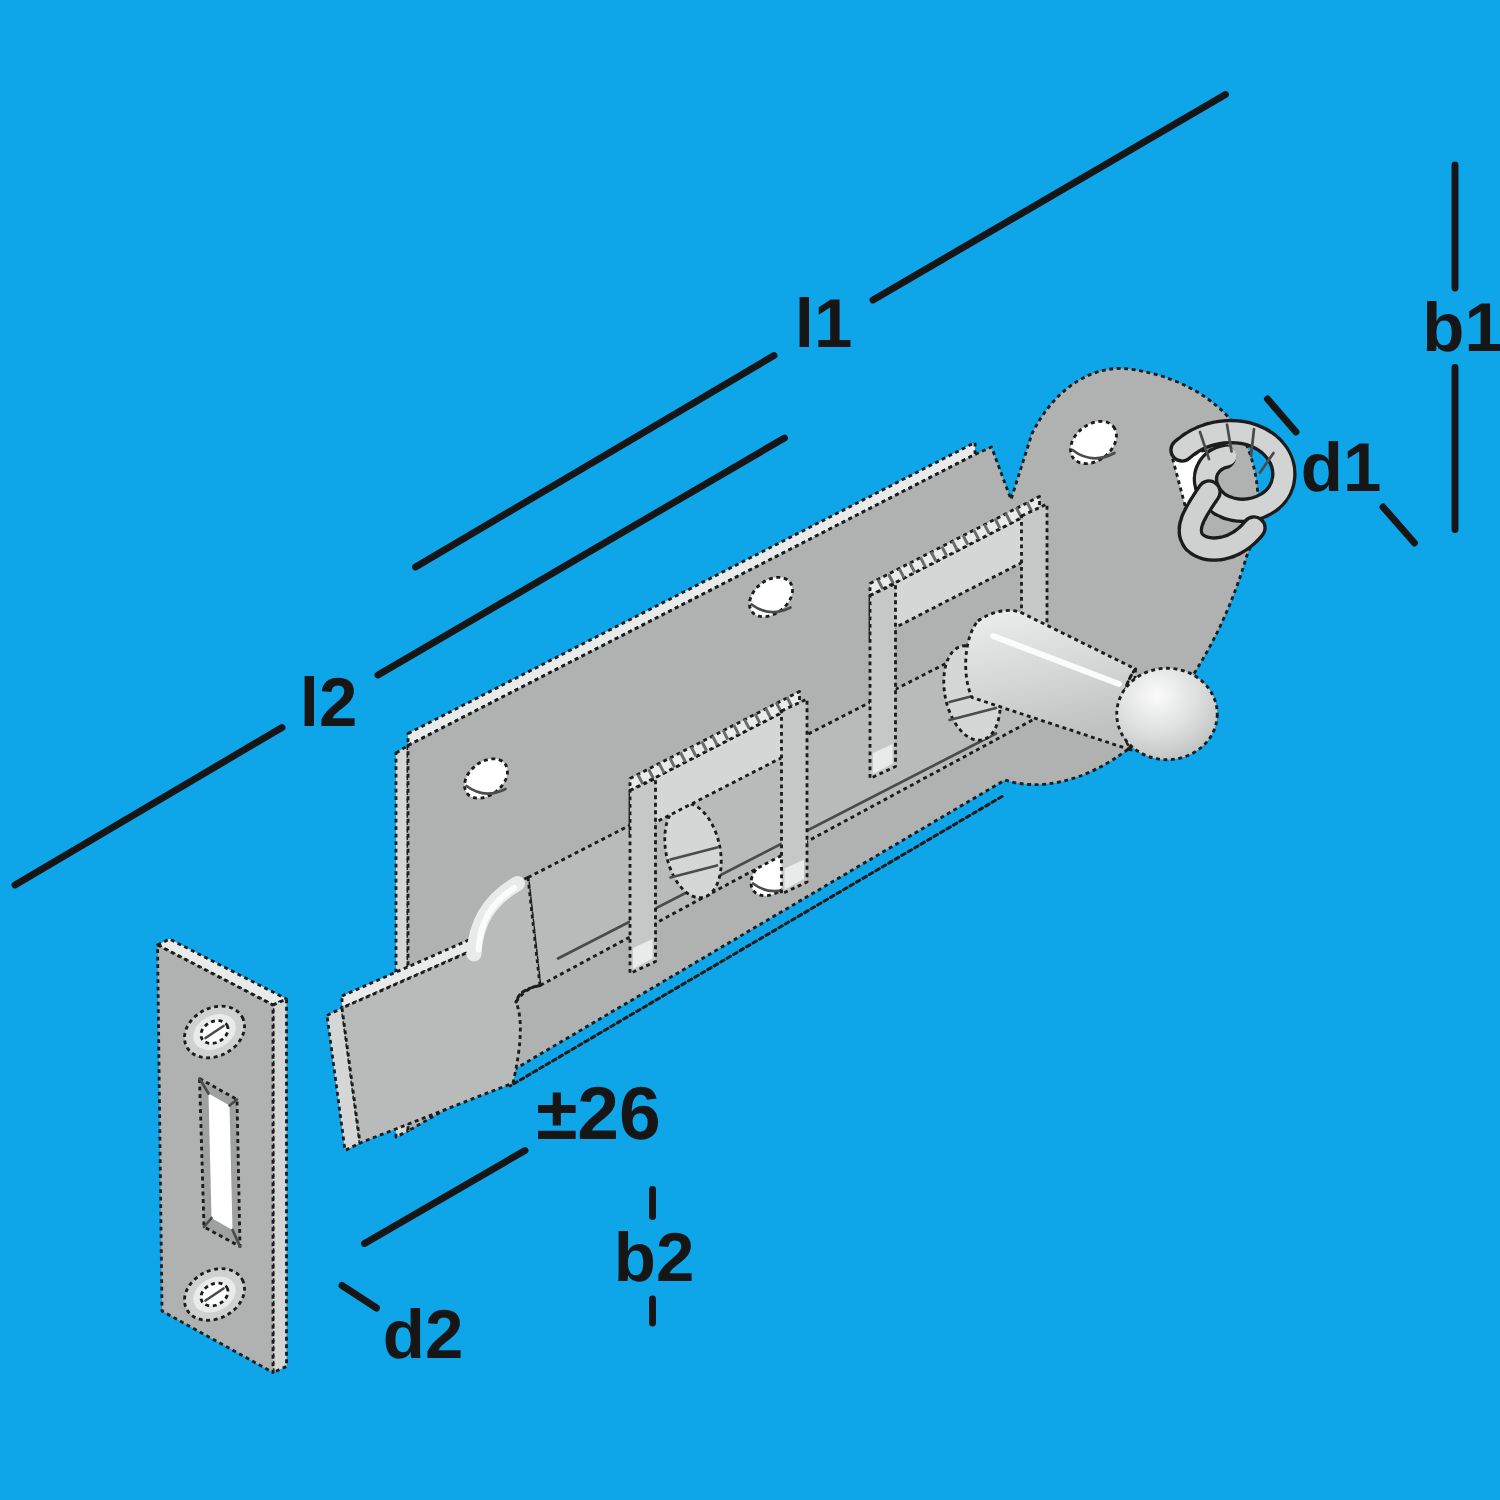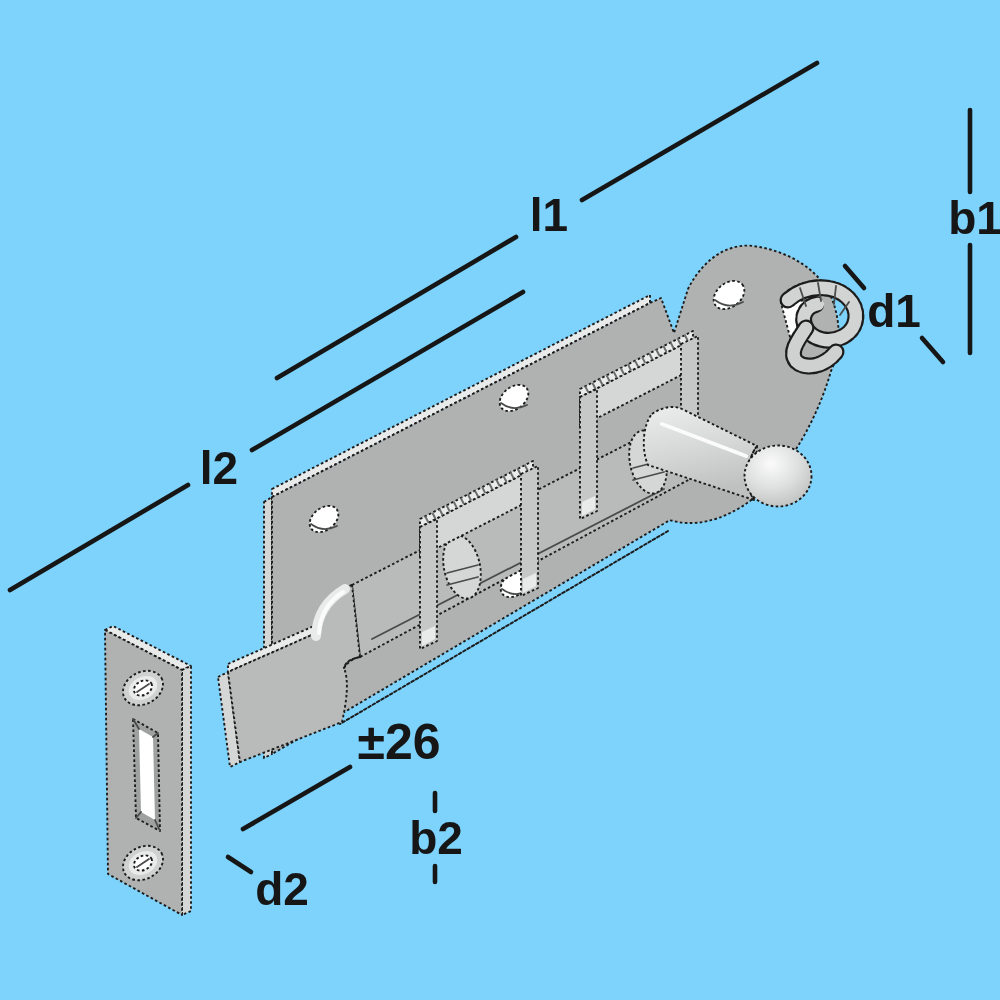--- a/index.html
+++ b/index.html
@@ -1,16 +1,16 @@
 <!DOCTYPE html>
 <html><head>
 <meta charset="utf-8">
 <style>
   html,body{margin:0;padding:0;background:#ffffff;}
-  .stage{position:relative;width:1000px;height:1000px;background:#7dd3fc;overflow:hidden;
+  .stage{position:relative;width:1000px;height:1000px;background:#0ea5e9;overflow:hidden;
          font-family:"Liberation Sans",sans-serif;}
   svg{display:block;}
   
   .o  {fill:none;stroke:#1c1c1c;stroke-width:2;stroke-dasharray:2.6 2.4;stroke-linejoin:round;stroke-linecap:round;}
   .fo {stroke:#1c1c1c;stroke-width:1.9;stroke-dasharray:2.6 2.4;stroke-linejoin:round;}
   .thin{fill:none;stroke:#4a4c4b;stroke-width:1.8;stroke-linecap:round;}
   .mBar    {fill:#b9bbba;}
   .mLeg    {fill:#c6c8c7;}
   .mLight  {fill:#d5d7d6;}
   .mLighter{fill:#e9eaea;}

